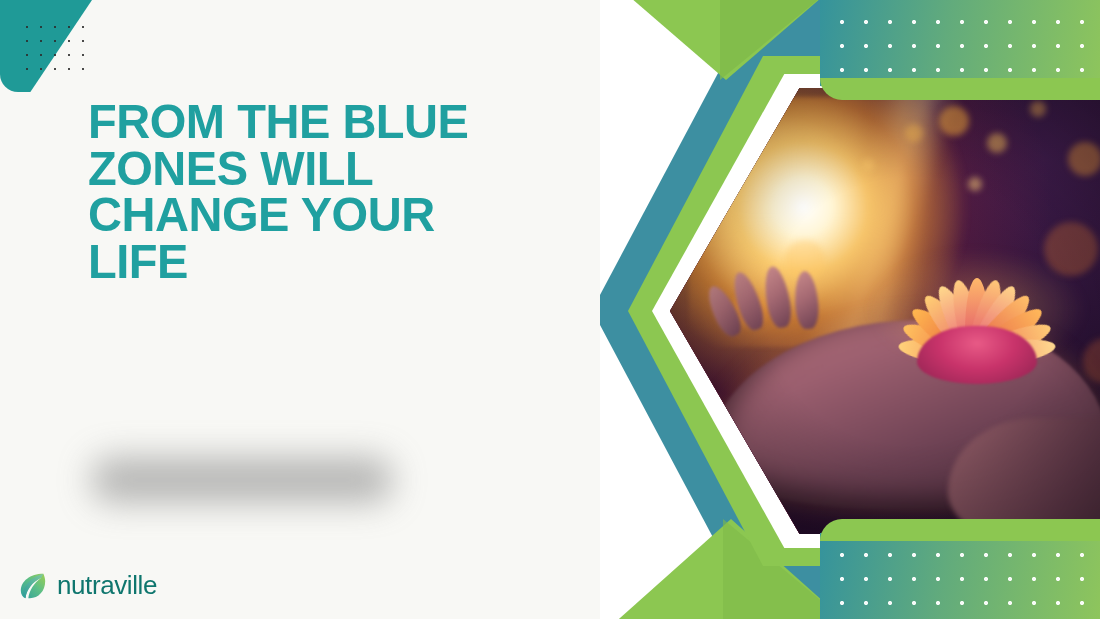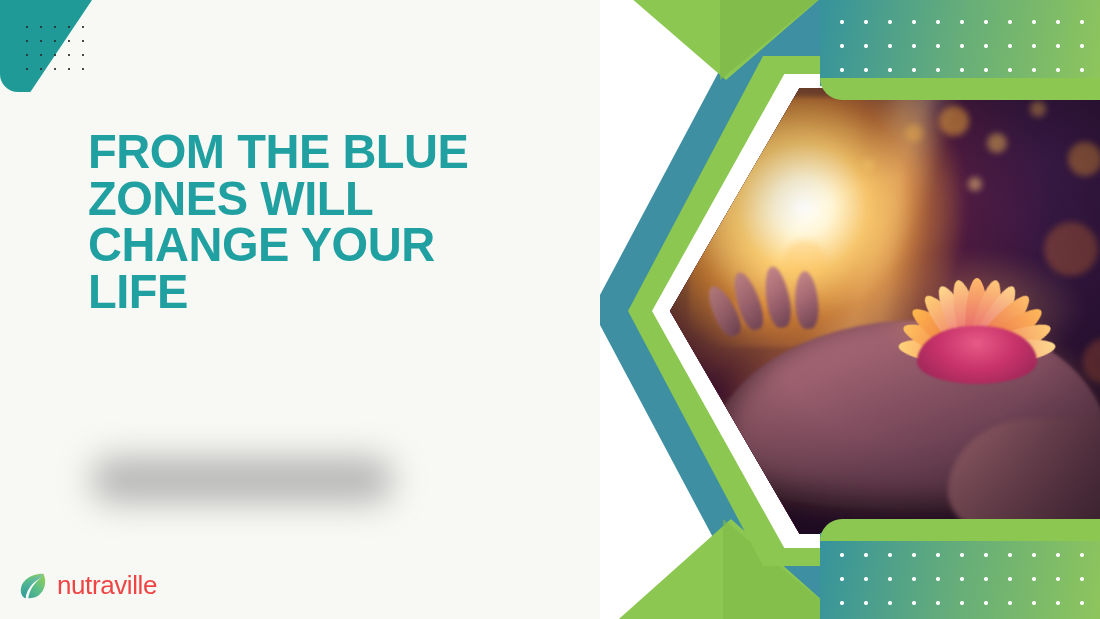--- a/index.html
+++ b/index.html
@@ -260,21 +260,21 @@
     font-family: "Liberation Sans", sans-serif;
     font-weight: bold;
     font-size: 49px;
     line-height: .95;
     letter-spacing: -0.5px;
     text-transform: uppercase;
     margin: 0;
     transform: scaleX(.96);
     transform-origin: left center;
   }
-  .title-block-2 { margin-top: 30px; }
+  .title-block-2 { }
 
   .title-shadow {
     position: absolute;
     left: 92px; top: 458px;
     width: 300px; height: 44px;
     background: #7d7d7d;
     border-radius: 18px;
     filter: blur(17px);
     opacity: .55;
     z-index: 2;
@@ -287,21 +287,21 @@
     display: flex;
     align-items: center;
     gap: 9px;
     z-index: 7;
   }
   .logo-leaf { width: 30px; height: 30px; display: block; }
   .logo-text {
     font-family: "Liberation Sans", sans-serif;
     font-size: 26px;
     font-weight: normal;
-    color: #ef4444;
+    color: #0f766e;
     letter-spacing: -0.4px;
   }
 </style>
 </head>
 <body>
 
 <div class="banner">
 
   <div class="left-bg"></div>
 

